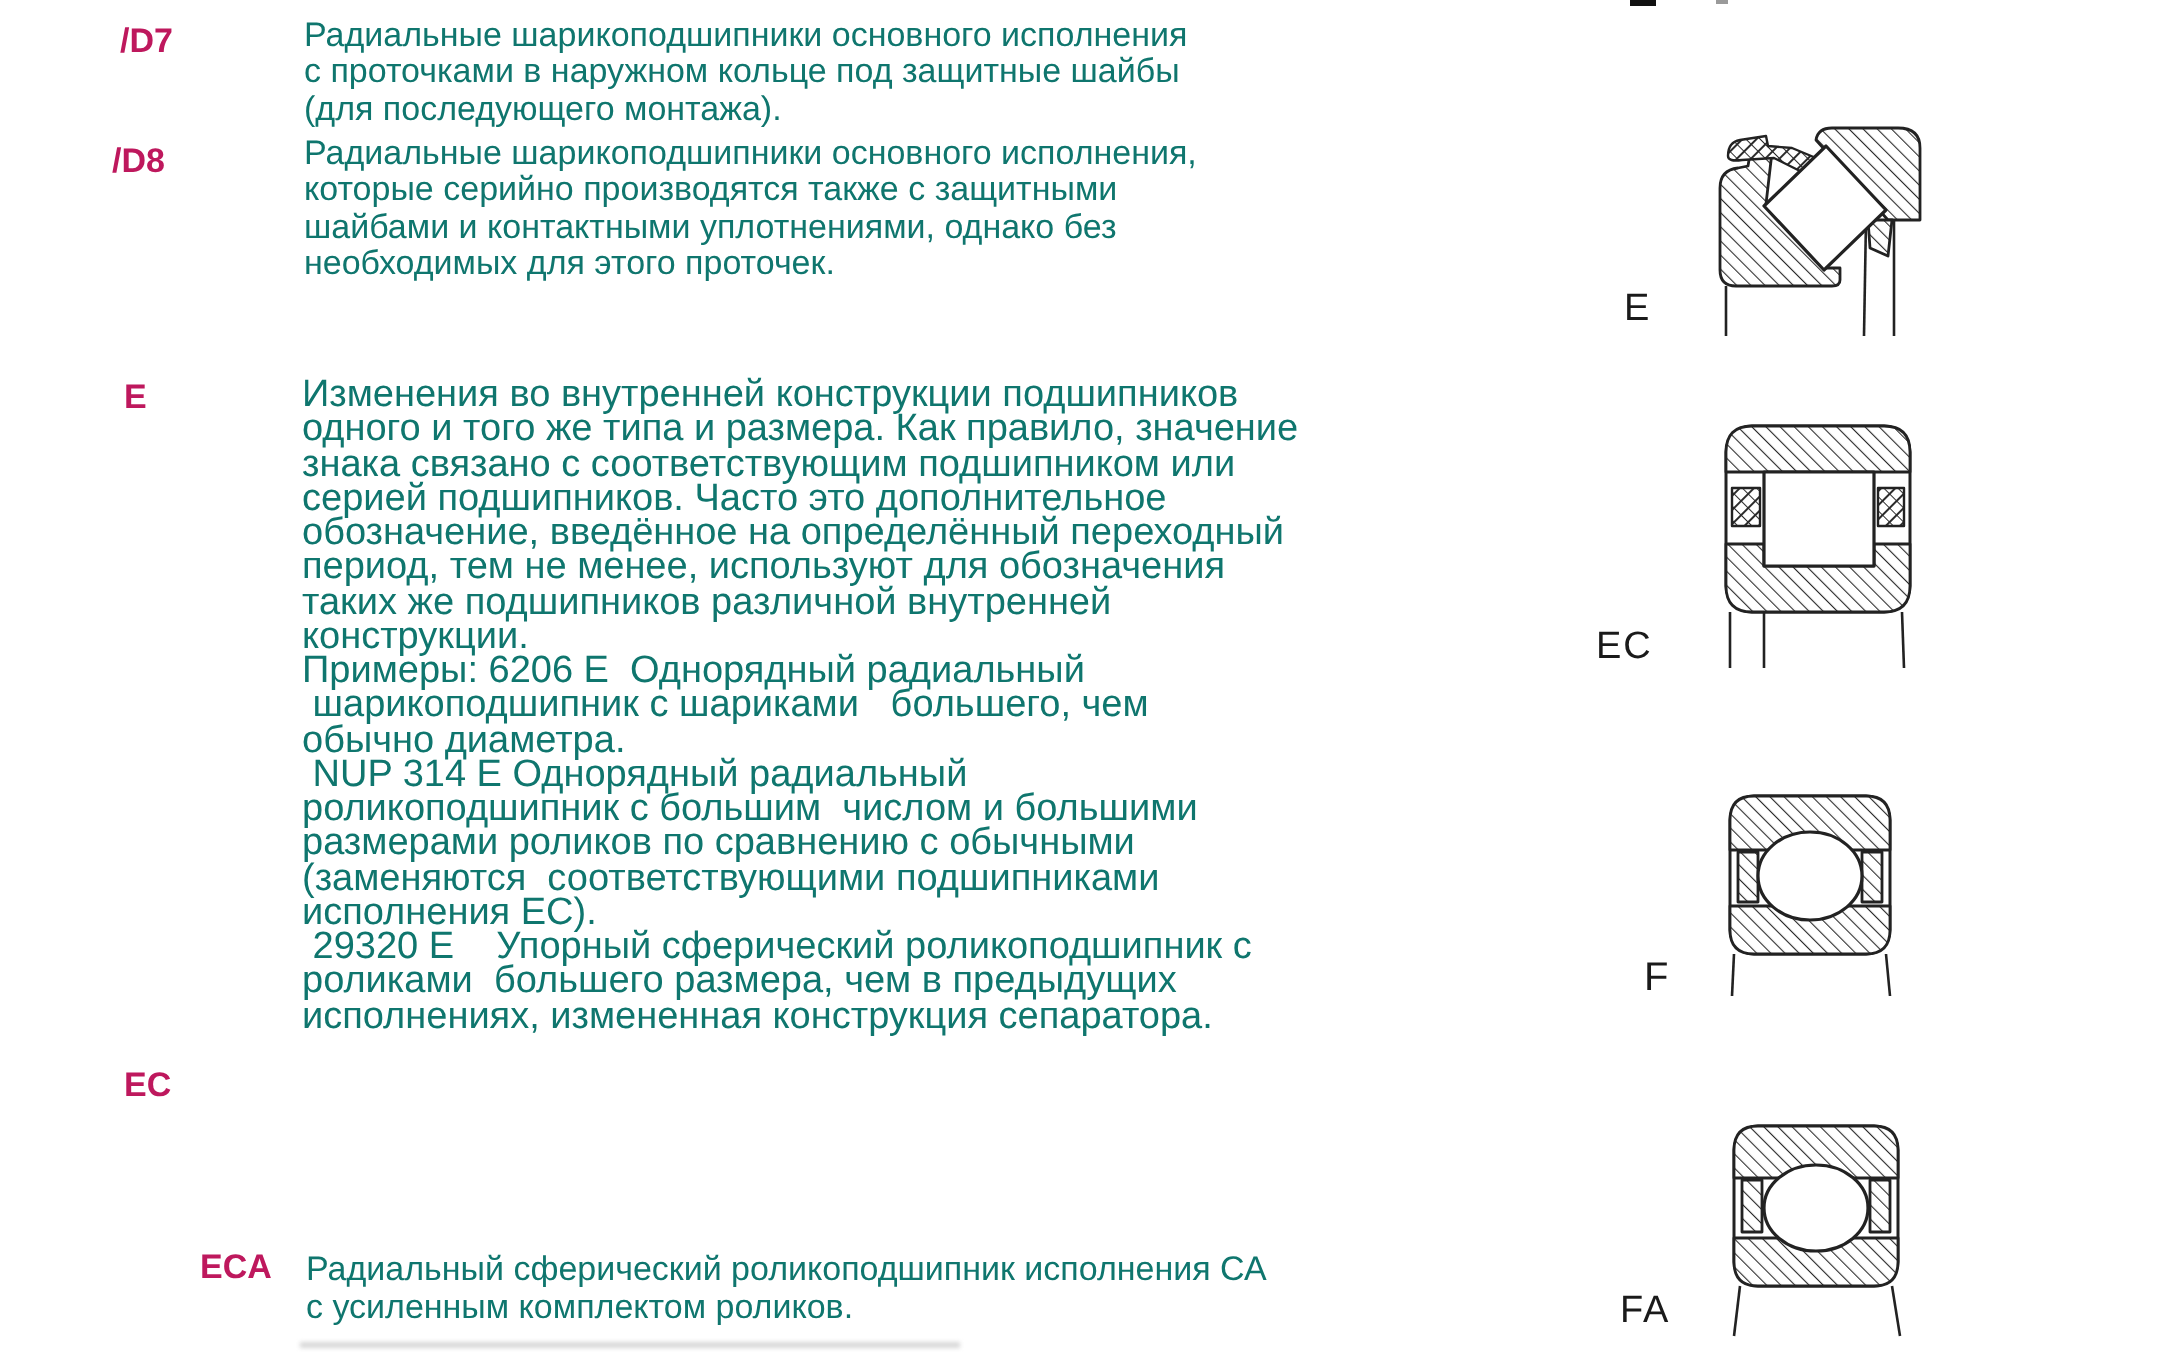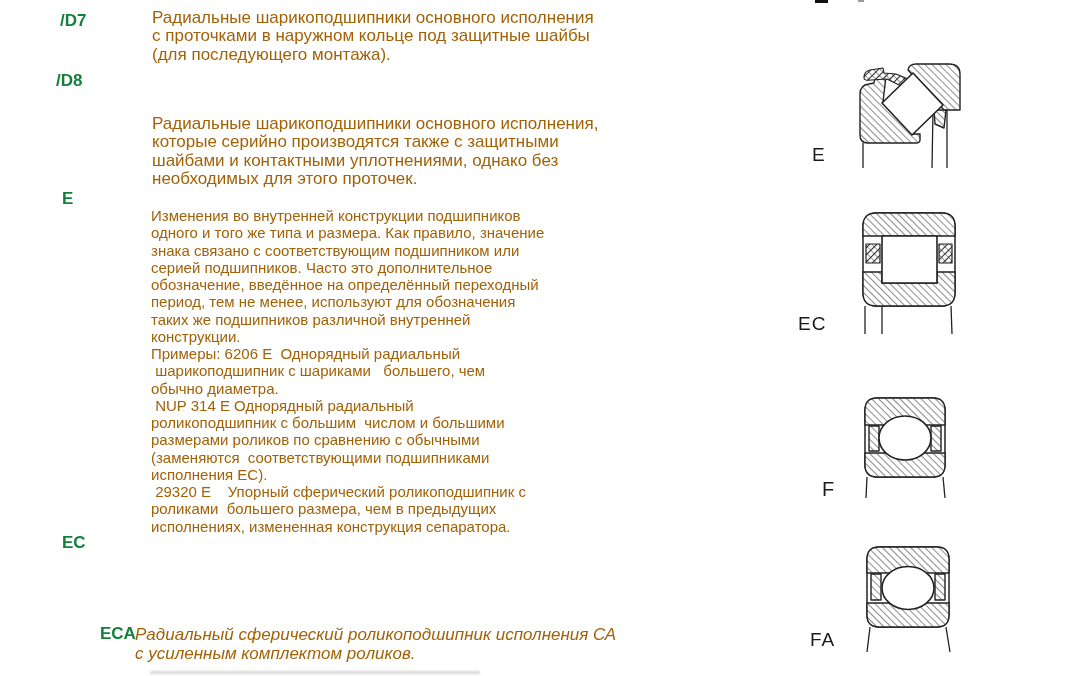--- a/index.html
+++ b/index.html
@@ -6,32 +6,32 @@
   body{
     width:1080px;height:676px;position:relative;overflow:hidden;
     background:#ffffff;
     font-family:"Liberation Sans","DejaVu Sans",sans-serif;
     color:#1c1c1c;
   }
   .page{position:absolute;inset:0;}
 
   
   .entry-code{
-    position:absolute;font-weight:700;font-size:17px;color:#15803d;
+    position:absolute;font-weight:700;font-size:17px;color:#be185d;
     white-space:nowrap;
   }
   .entry-text{
     position:absolute;font-size:17px;line-height:18.4px;
-    white-space:pre-wrap;color:#a16207;width:600px;
+    white-space:pre-wrap;color:#0f766e;width:600px;
   }
   .code-0{left:60px;top:11px;}   .text-0{left:152px;top:9px;}
-  .code-1{left:56px;top:71px;}   .text-1{left:152px;top:68px;margin-top:47px;}
-  .code-2{left:62px;top:189px;}  .text-2{left:151px;top:207px;font-size:15px;line-height:17.25px;}
+  .code-1{left:56px;top:71px;}   .text-1{left:152px;top:68px;}
+  .code-2{left:62px;top:189px;}  .text-2{left:151px;top:189px;font-size:19px;line-height:17.25px;}
   .code-3{left:62px;top:533px;}  .text-3{left:153px;top:533px;line-height:18.7px;}
-  .code-4{left:62px;top:624px;margin-left:38px;}  .text-4{left:135px;top:625px;line-height:19px;font-style:italic;}
+  .code-4{left:62px;top:624px;margin-left:38px;}  .text-4{left:153px;top:625px;line-height:19px;}
 
   
   .fig{position:absolute;}
   .fig-label{
     position:absolute;font-size:19px;color:#1a1a1a;letter-spacing:1px;
     white-space:nowrap;
   }
   svg{display:block;}
   .outline{fill:none;stroke:#222;stroke-width:1.5;}
   .hatched{fill:url(#hatch);stroke:#222;stroke-width:1.4;stroke-linejoin:round;}
@@ -158,21 +158,21 @@
       <rect class="hatched" x="71" y="31" width="10" height="25"></rect>
 
       <ellipse class="whitepart" cx="45" cy="43" rx="26" ry="22"></ellipse>
 
       <line class="thin" x1="7" y1="82" x2="6" y2="103"></line>
       <line class="thin" x1="83" y1="82" x2="85" y2="103"></line>
     </svg>
     <div class="fig-label" style="left:-38px;top:83px;font-size:20px;">F</div>
   </div>
 
-  <div class="fig" style="left:862px;top:542px;">
+  <div class="fig" style="left:862px;top:558px;">
     <svg width="93" height="114" viewBox="0 0 93 114">
       <rect class="outline" x="5" y="5" width="82" height="80" rx="12"></rect>
 
       <path class="hatched" d="M5,17 Q5,5 17,5 L75,5 Q87,5 87,17 L87,31 L5,31 Z"></path>
 
       <path class="hatched" d="M5,61 L87,61 L87,73 Q87,85 75,85 L17,85 Q5,85 5,73 Z"></path>
 
       <rect class="hatched" x="9" y="32" width="10" height="26"></rect>
       <rect class="hatched" x="73" y="32" width="10" height="26"></rect>
 

